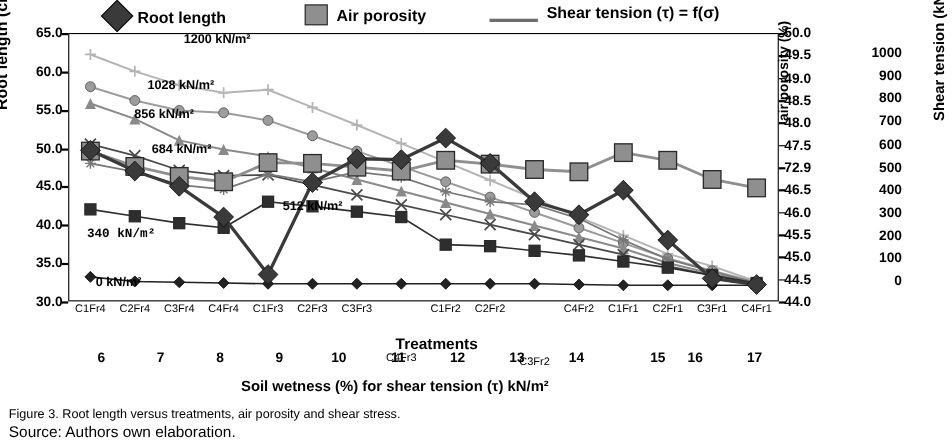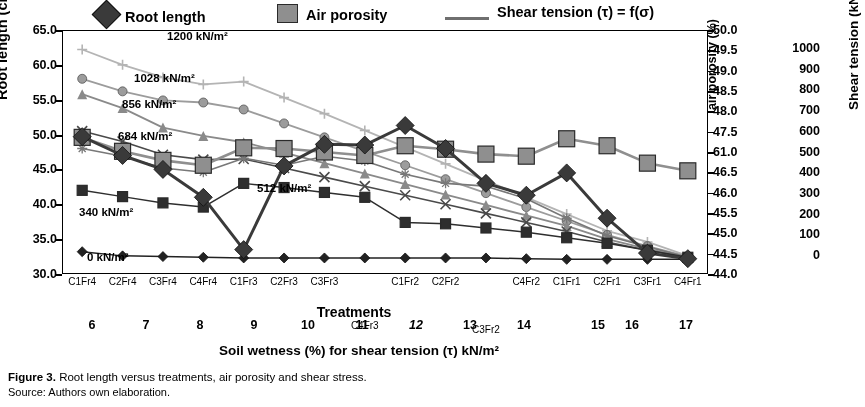--- a/index.html
+++ b/index.html
@@ -32,21 +32,21 @@
     transform:rotate(-90deg);transform-origin:left top;
     font-size:13.5px;font-weight:bold;white-space:nowrap;
   }
   .ytitle-right2{
     position:absolute;left:705px;top:110px;
     transform:rotate(-90deg);transform-origin:left top;
     font-size:12.5px;font-weight:bold;white-space:nowrap;
   }
   .xtitle{
     position:absolute;left:0;top:304px;width:708px;text-align:center;
-    font-size:14px;font-weight:bold;
+    font-size:14px;font-weight:bold;padding-left:43px;
   }
   .xtitle2{
     position:absolute;left:0;top:343px;width:718px;text-align:center;
     font-size:13.5px;font-weight:bold;
   }
 
   
   #plot{position:absolute;left:62px;top:30px;width:646px;height:244px;}
   #plot .frame{position:absolute;inset:0;border:1.5px solid #000;box-sizing:border-box;}
   .yt{position:absolute;right:100%;margin-right:5px;transform:translateY(-50%);
@@ -67,22 +67,22 @@
 
   
   .shearaxis{position:absolute;left:760px;top:48px;width:60px;height:230px;}
   .slab{position:absolute;right:0;transform:translateY(-50%);font-size:12.5px;font-weight:bold;}
 
   
   .ann{position:absolute;font-size:11.5px;font-weight:bold;white-space:nowrap;}
 
   
   .caption{position:absolute;left:8px;top:370px;font-size:11.5px;line-height:15px;}
-  .caption b{font-weight:bold;}
-  .caption .src{font-size:11px;}
+  .caption b{font-weight:normal;}
+  .caption .src{font-size:14px;}
 
   svg{display:block;}
 </style>
 </head>
 <body>
 
 <div id="wrap">
 
   <div class="legend">
     <div class="lg-item" style="left:26px;">
@@ -125,21 +125,21 @@
     <div class="tickmark l" style="top:70px"></div>
     <div class="tickmark l" style="top:35px"></div>
     <div class="tickmark l" style="top:0px"></div>
 
     <div class="ytr" style="top:244.0px">44.0</div>
     <div class="ytr" style="top:223.7px">44.5</div>
     <div class="ytr" style="top:203.3px">45.0</div>
     <div class="ytr" style="top:183.0px">45.5</div>
     <div class="ytr" style="top:162.7px">46.0</div>
     <div class="ytr" style="top:142.3px">46.5</div>
-    <div class="ytr" style="top:122.0px">61.0</div>
+    <div class="ytr" style="top:122.0px">72.9</div>
     <div class="ytr" style="top:101.7px">47.5</div>
     <div class="ytr" style="top:81.3px">48.0</div>
     <div class="ytr" style="top:61.0px">48.5</div>
     <div class="ytr" style="top:40.7px">49.0</div>
     <div class="ytr" style="top:20.3px">49.5</div>
     <div class="ytr" style="top:0px">50.0</div>
 
     <div class="tickmark r" style="top:244px"></div>
     <div class="tickmark r" style="top:223.7px"></div>
     <div class="tickmark r" style="top:203.3px"></div>
@@ -324,23 +324,23 @@
           <polygon points="504.6875,133.9142857142857 513.6875,142.9142857142857 504.6875,151.9142857142857 495.6875,142.9142857142857" fill="#3a3a3a" stroke="#111" stroke-width="0.8"></polygon>
           <polygon points="545.0625,179.22857142857143 554.0625,188.22857142857143 545.0625,197.22857142857143 536.0625,188.22857142857143" fill="#3a3a3a" stroke="#111" stroke-width="0.8"></polygon>
           <polygon points="585.4375,214.0857142857143 594.4375,223.0857142857143 585.4375,232.0857142857143 576.4375,223.0857142857143" fill="#3a3a3a" stroke="#111" stroke-width="0.8"></polygon>
           <polygon points="625.8125,219.66285714285712 634.8125,228.66285714285712 625.8125,237.66285714285712 616.8125,228.66285714285712" fill="#3a3a3a" stroke="#111" stroke-width="0.8"></polygon>
         </g>
       </svg>
 
     <div class="ann" style="left:105px;top:0;">1200 kN/m²</div>
     <div class="ann" style="left:72px;top:42px;">1028 kN/m²</div>
     <div class="ann" style="left:60px;top:68px;">856 kN/m²</div>
-    <div class="ann" style="left:56px;top:100px;">684 kN/m²</div>
+    <div class="ann" style="left:76px;top:100px;">684 kN/m²</div>
     <div class="ann" style="left:195px;top:152px;">512 kN/m²</div>
-    <div class="ann" style="left:17px;top:176px;">340 kN/m²</div>
+    <div class="ann" style="left:17px;top:176px;font-family:Liberation Mono, monospace;">340 kN/m²</div>
     <div class="ann" style="left:25px;top:221px;">0 kN/m²</div>
   </div>
 
   <div class="xlabels">
       <div class="xlab" style="left: 20.1875px;">C1Fr4</div>
       <div class="xlab" style="left: 60.5625px;">C2Fr4</div>
       <div class="xlab" style="left: 100.938px;">C3Fr4</div>
       <div class="xlab" style="left: 141.312px;">C4Fr4</div>
       <div class="xlab" style="left: 181.688px;">C1Fr3</div>
       <div class="xlab" style="left: 222.062px;">C2Fr3</div>
@@ -356,21 +356,21 @@
       <div class="xlab" style="left: 625.812px;">C4Fr1</div>
     </div>
 
   <div class="x2">
       <div class="x2lab" style="left: 30px;">6</div>
       <div class="x2lab" style="left: 84px;">7</div>
       <div class="x2lab" style="left: 138px;">8</div>
       <div class="x2lab" style="left: 192px;">9</div>
       <div class="x2lab" style="left: 246px;">10</div>
       <div class="x2lab" style="left: 300px;">11</div>
-      <div class="x2lab" style="left: 354px; font-style: italic;">12</div>
+      <div class="x2lab" style="left: 354px;">12</div>
       <div class="x2lab" style="left: 408px;">13</div>
       <div class="x2lab" style="left: 462px;">14</div>
       <div class="x2lab" style="left: 516px; margin-left: 20px;">15</div>
       <div class="x2lab" style="left: 570px;">16</div>
       <div class="x2lab" style="left: 624px;">17</div>
     </div>
 
   <div class="shearaxis">
       <div class="slab" style="top: 207px;">0</div>
       <div class="slab" style="top: 186.3px;">100</div>

